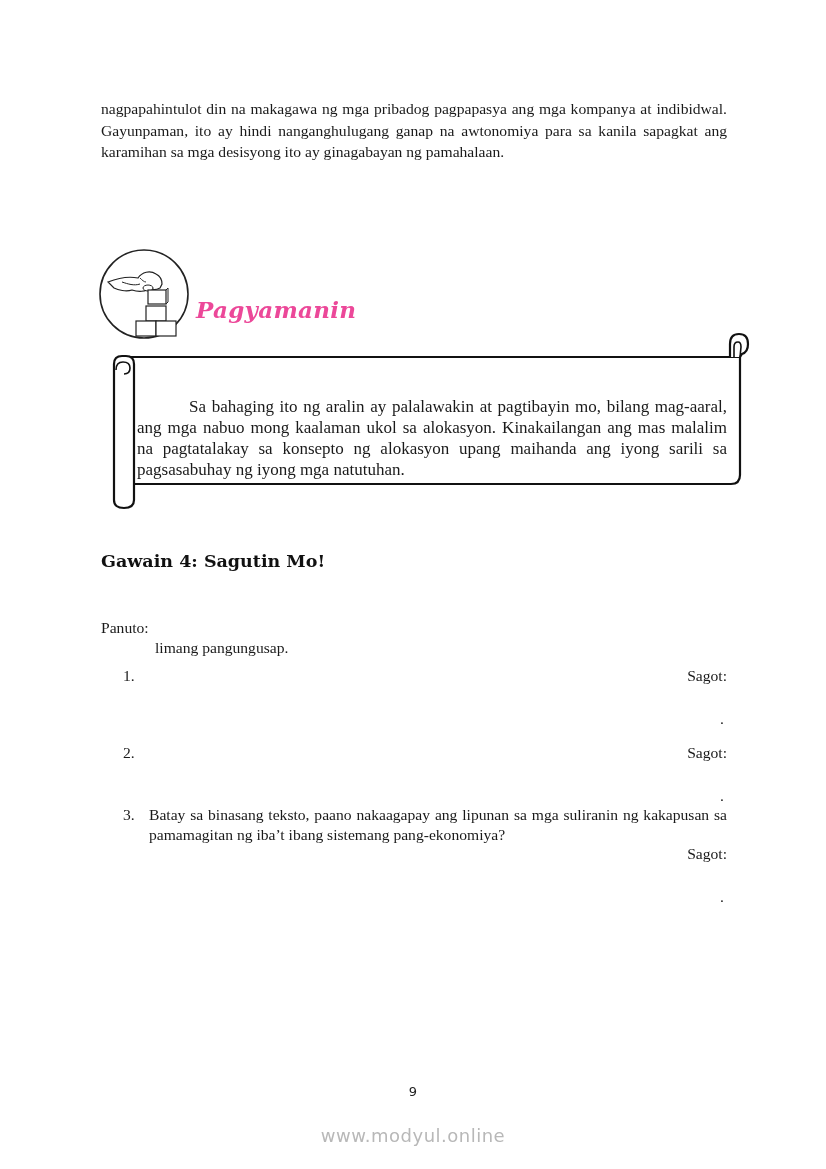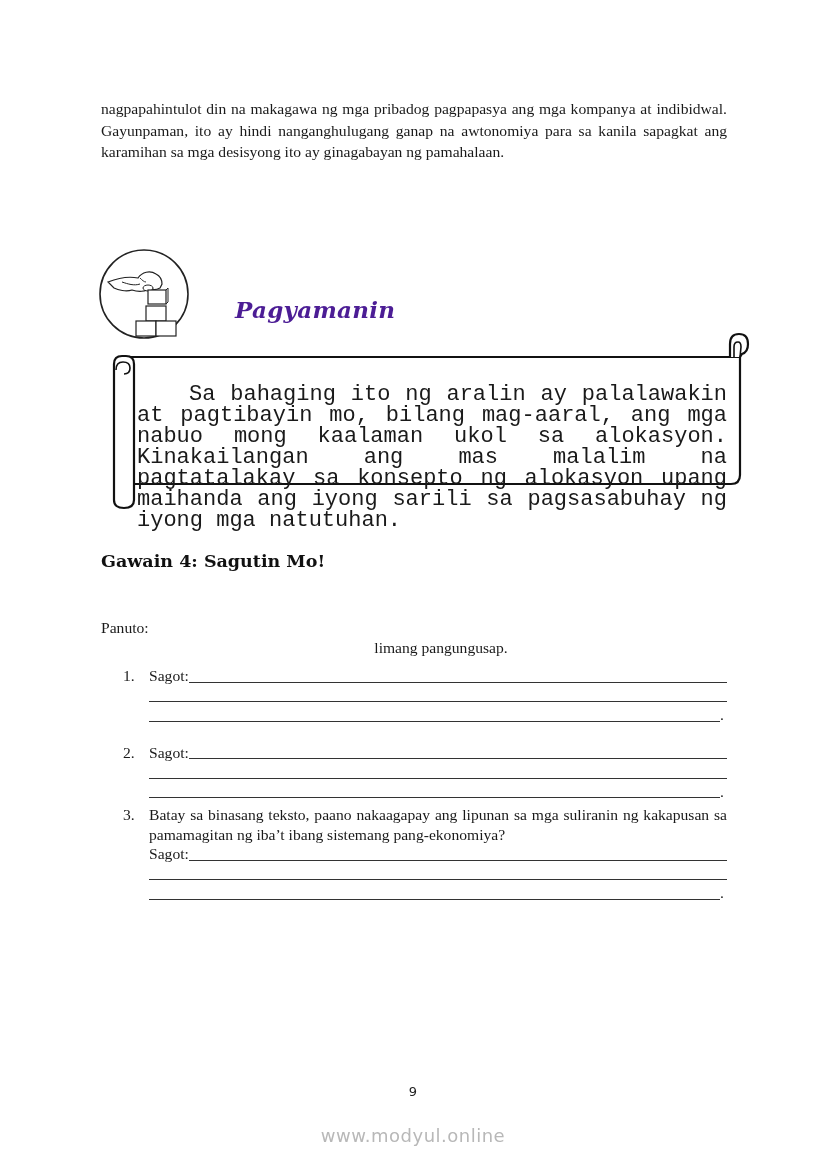--- a/index.html
+++ b/index.html
@@ -10,51 +10,51 @@
     }
     .intro {
       position: absolute; left: 101px; top: 98px; width: 626px;
       font-size: 15.6px; line-height: 21.5px; text-align: justify;
       font-family: "Liberation Serif", serif;
     }
     .section-icon { position: absolute; left: 98px; top: 248px; width: 92px; height: 92px; }
     .section-title {
       position: absolute; left: 196px; top: 296px;
       font-family: "DejaVu Serif", serif; font-weight: bold; font-style: italic;
-      font-size: 23px; letter-spacing: 0.3px; color: #4c1d95; margin-left: 39px;
+      font-size: 23px; letter-spacing: 0.3px; color: #ec4899;
     }
     .scroll { position: absolute; left: 104px; top: 330px; width: 650px; height: 180px; }
     .scroll-text {
-      position: absolute; left: 137px; top: 384px; width: 590px;
-      font-family: Liberation Mono, monospace; font-size: 22px; line-height: 21px;
+      position: absolute; left: 137px; top: 396px; width: 590px;
+      font-family: Liberation Serif, serif; font-size: 17px; line-height: 21px;
       text-align: justify;
     }
     .scroll-text .indent { display: inline-block; width: 52px; }
     .activity-title {
       position: absolute; left: 101px; top: 551px;
       font-family: "DejaVu Serif", serif; font-weight: bold; font-size: 17.5px; color: #111;
     }
     .instructions {
       position: absolute; left: 101px; top: 618px; width: 626px;
       font-family: "Liberation Serif", serif; font-size: 15.6px; line-height: 20px;
     }
     .instructions .row { display: flex; align-items: flex-end; }
     .instructions .lbl { width: 64px; flex: none; }
     .instructions .txt { flex: 1; text-align: justify; text-align-last: justify; }
-    .instructions .txt2 { padding-left: 54px; text-align: center; }
+    .instructions .txt2 { padding-left: 54px; }
     .questions {
       position: absolute; left: 123px; top: 666px; width: 604px;
       font-family: "Liberation Serif", serif; font-size: 15.6px; line-height: 19.5px;
     }
     .q { display: flex; }
     .q .num { width: 26px; flex: none; }
     .q .body { flex: 1; }
     .q .qtext { text-align: justify; }
     .answer-line {
-      display: flex; align-items: flex-end; height: 19.5px;
+      display: flex; align-items: flex-end; height: 19.5px; flex-direction: column;
     }
     .answer-line .lab { flex: none; }
     .answer-line .rule { flex: 1; border-bottom: 1px solid #333; height: 14px; margin-bottom: 3px; }
     .answer-line .dot { flex: none; width: 7px; }
     .q1 { margin-bottom: 18px; }
     .page-number {
       position: absolute; left: 0; width: 826px; top: 1084px; text-align: center;
       font-family: "DejaVu Sans", sans-serif; font-size: 13px; color: #222;
     }
     .watermark {

